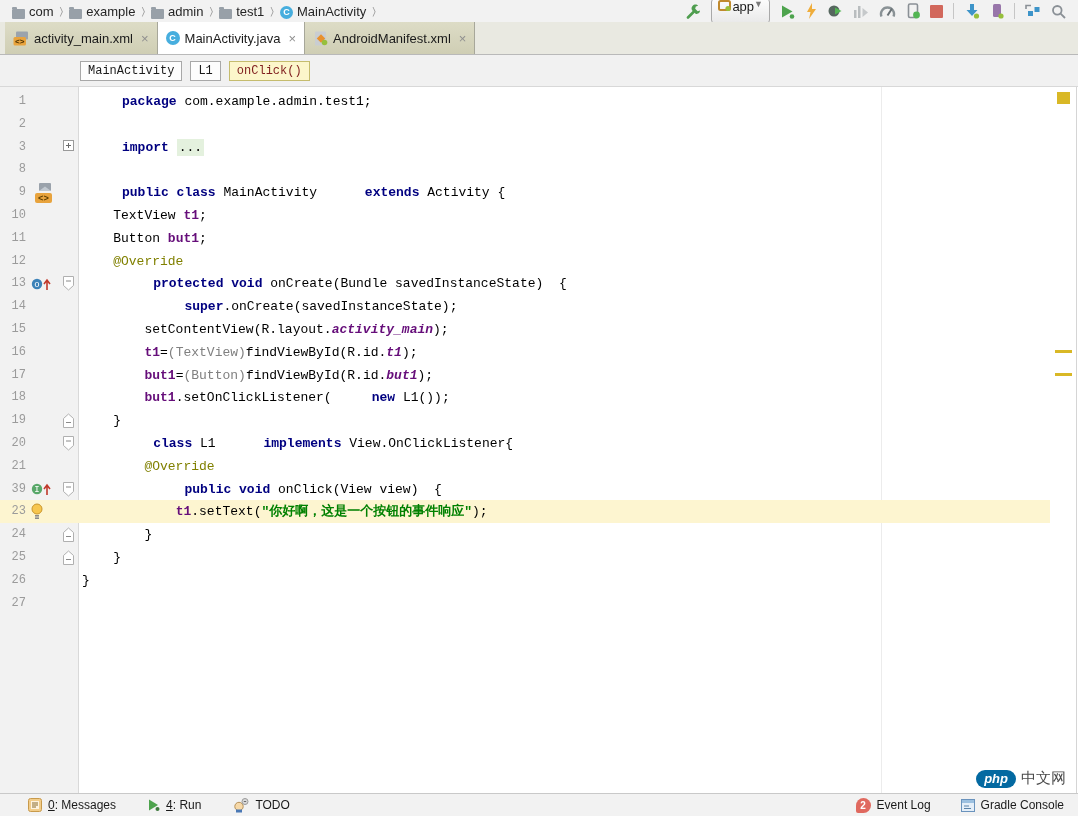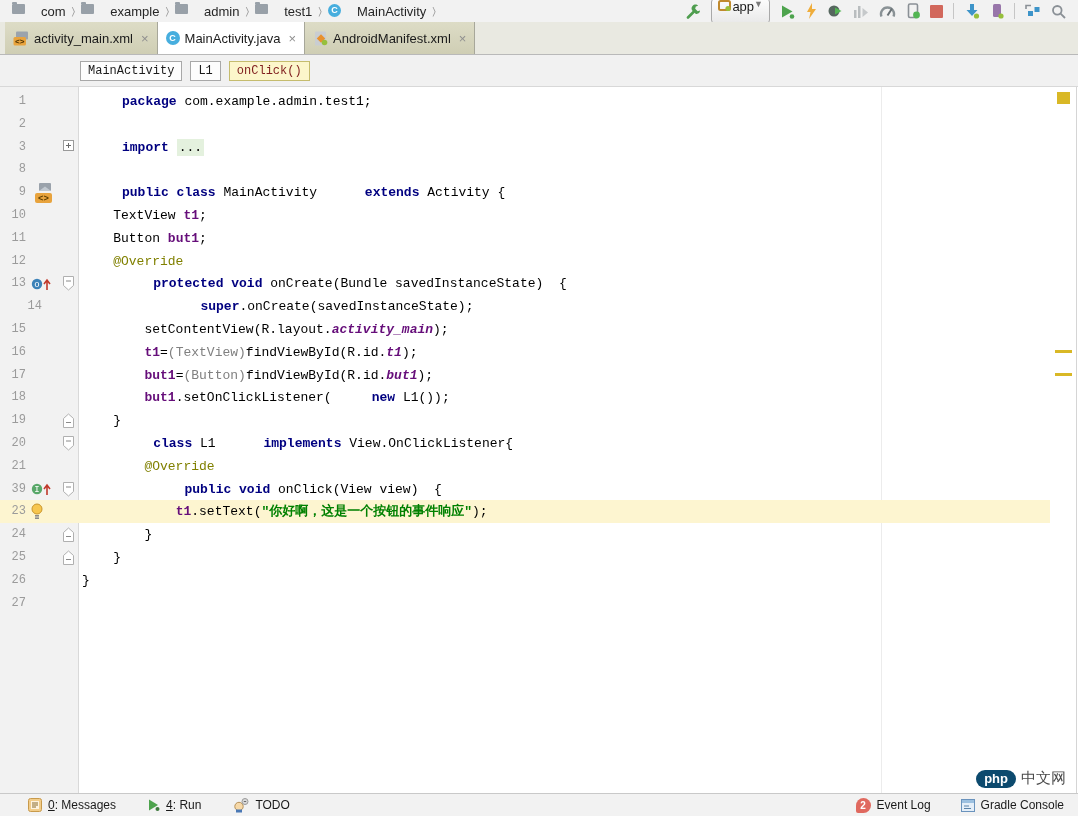--- a/index.html
+++ b/index.html
@@ -3,21 +3,21 @@
 <meta charset="utf-8">
 <style>
   * { margin:0; padding:0; box-sizing:border-box; }
   html,body { width:1078px; height:816px; }
   body { position:relative; font-family:"Liberation Sans",sans-serif; background:#fff; overflow:hidden; }
 
   
   #topbar { position:absolute; left:0; top:0; width:1078px; height:22px; background:#f2f2f2;
             display:flex; align-items:center; padding-left:12px; }
   .crumbs { display:flex; align-items:center; }
-  .crumb { display:flex; align-items:flex-start; gap:16px; font-size:13px; color:#262626; cursor:default; }
+  .crumb { display:flex; align-items:flex-end; gap:4px; font-size:13px; color:#262626; cursor:default; }
   .crumb-sep { color:#9a9a9a; font-size:11px; margin:0 6px; }
   .folder-ico { width:13px; height:10px; background:#98a0a8; border-radius:1px; position:relative; display:inline-block; }
   .folder-ico::before { content:''; position:absolute; top:-2px; left:0; width:5px; height:2px; background:#98a0a8; border-radius:1px 1px 0 0; }
   .class-ico { width:13px; height:13px; border-radius:50%; background:#47aede; color:#fff; font-size:9px;
                font-weight:bold; display:inline-flex; align-items:center; justify-content:center; }
   #main-toolbar { margin-left:auto; display:flex; align-items:center; gap:10px; padding-right:12px; height:100%; }
   .tbtn { display:inline-flex; align-items:center; justify-content:center; }
   .tsep { width:1px; height:16px; background:#c6c6c6; }
   .run-config { display:inline-flex; align-items:flex-start; gap:0; border:1px solid #a9a9a9; border-radius:4px;
                 background:linear-gradient(#fdfdfd,#e9e9e9); height:26px; padding:0 6px; font-size:13px; color:#1a1a1a; }
@@ -69,21 +69,21 @@
                padding:0 14px 0 28px; }
   .sb-item { display:flex; align-items:center; gap:6px; margin-right:32px; }
   .sb-right { margin-left:auto; display:flex; align-items:center; }
   .sb-right .sb-item { margin-right:0; margin-left:30px; }
   .u { text-decoration:underline; }
   .badge2 { width:15px; height:15px; border-radius:50% 50% 50% 2px; background:#e0695f; color:#fff; font-size:10px;
             font-weight:bold; display:flex; align-items:center; justify-content:center; }
 
   
   #watermark { position:absolute; right:12px; top:769px; display:flex; align-items:center; gap:5px; }
-  .php-oval { background:#0c4a6e; color:#fff; font-weight:bold; font-size:13px;
+  .php-oval { background:#0369a1; color:#fff; font-style:italic; font-weight:bold; font-size:13px;
               padding:1px 8px 2px; border-radius:11px; }
   .wm-text { font-size:15px; font-weight:normal; color:#4a4a4a; }
 </style>
 </head>
 <body>
 
 <div id="topbar">
   <div class="crumbs">
     <span class="crumb">
       <span class="folder-ico"></span>
@@ -286,21 +286,21 @@
             <text x="6" y="10" font-size="9" fill="#fff" text-anchor="middle" font-family="Liberation Mono, monospace">o</text>
             <path d="M16 13 V4 M13 7 L16 3 L19 7" stroke="#c0392b" stroke-width="1.6" fill="none"></path>
           </svg>
         </span>
         <span class="fold-m"><svg width="11" height="15">
             <path d="M0.5 0.5 h10 v9 l-5 4.5 -5 -4.5 z" fill="#fff" stroke="#b0b0b0"></path>
             <path d="M3 5 h5" stroke="#8a8a8a"></path>
           </svg></span>
         <span class="code-text"><span class="tok-pl">    </span><span class="tok-kw">protected void</span><span class="tok-pl"> onCreate(Bundle savedInstanceState)  {</span></span>
       </div>
-      <div class="code-row" style="top: 208.2px; margin-left: 16px;">
+      <div class="code-row" style="top: 208.2px;">
         <span class="ln-num">14</span>
         <span class="code-text"><span class="tok-pl">        </span><span class="tok-kw">super</span><span class="tok-pl">.onCreate(savedInstanceState);</span></span>
       </div>
       <div class="code-row" style="top: 231px; padding-left: 24px;">
         <span class="ln-num">15</span>
         <span class="code-text"><span class="tok-pl">        setContentView(R.layout.</span><span class="tok-fldi">activity_main</span><span class="tok-pl">);</span></span>
       </div>
       <div class="code-row" style="top: 253.8px;">
         <span class="ln-num">16</span>
         <span class="code-text"><span class="tok-pl">        </span><span class="tok-fld">t1</span><span class="tok-pl">=</span><span class="tok-cast">(TextView)</span><span class="tok-pl">findViewById(R.id.</span><span class="tok-fldi">t1</span><span class="tok-pl">);</span></span>

